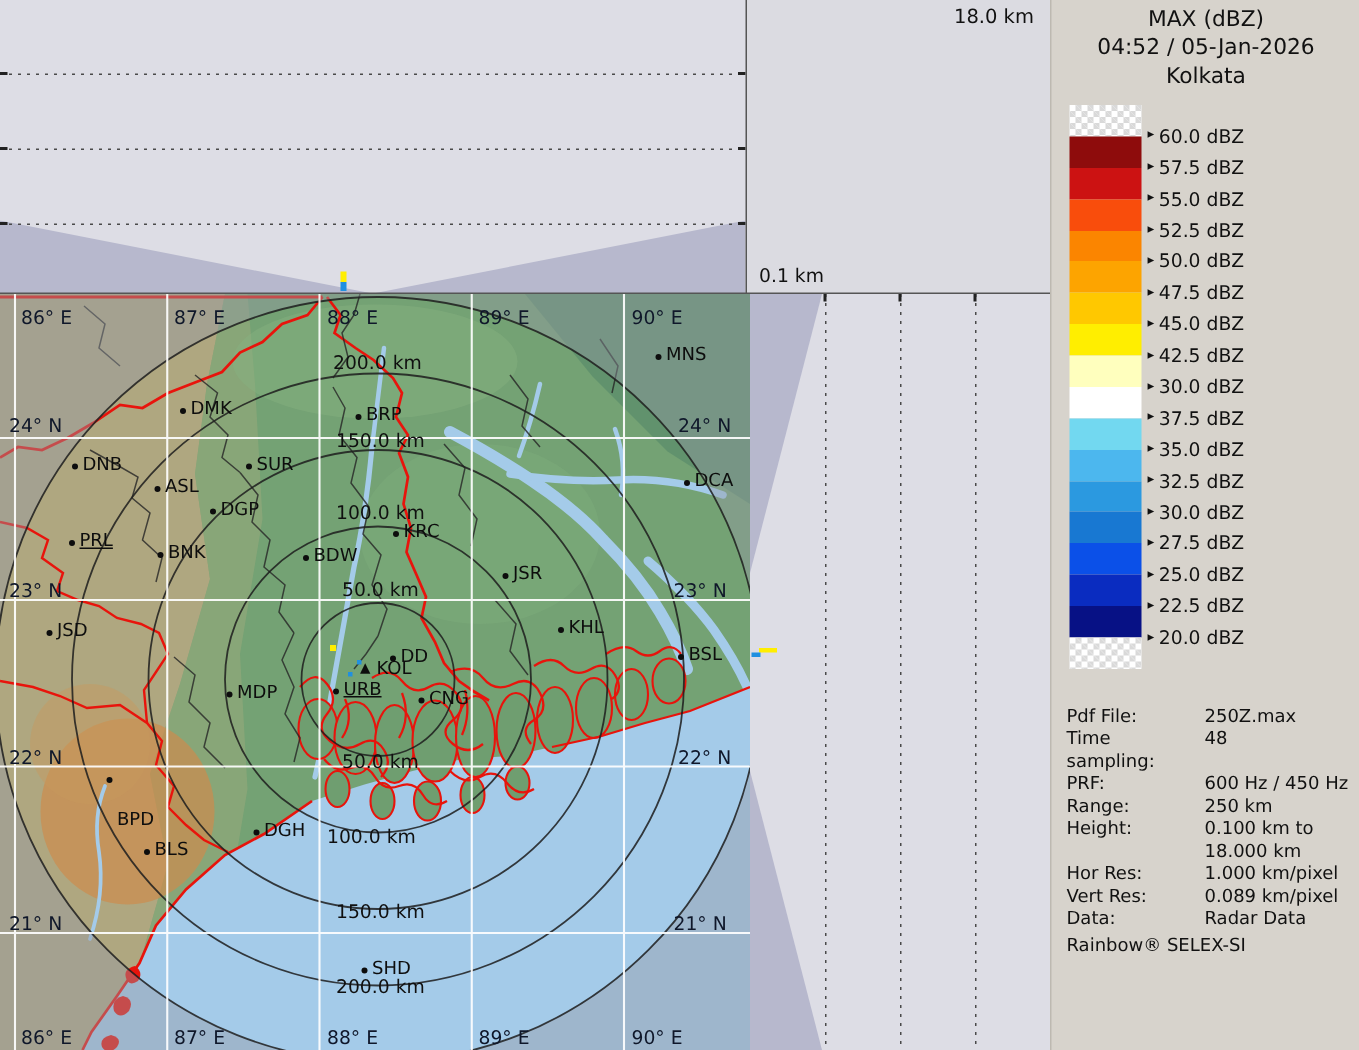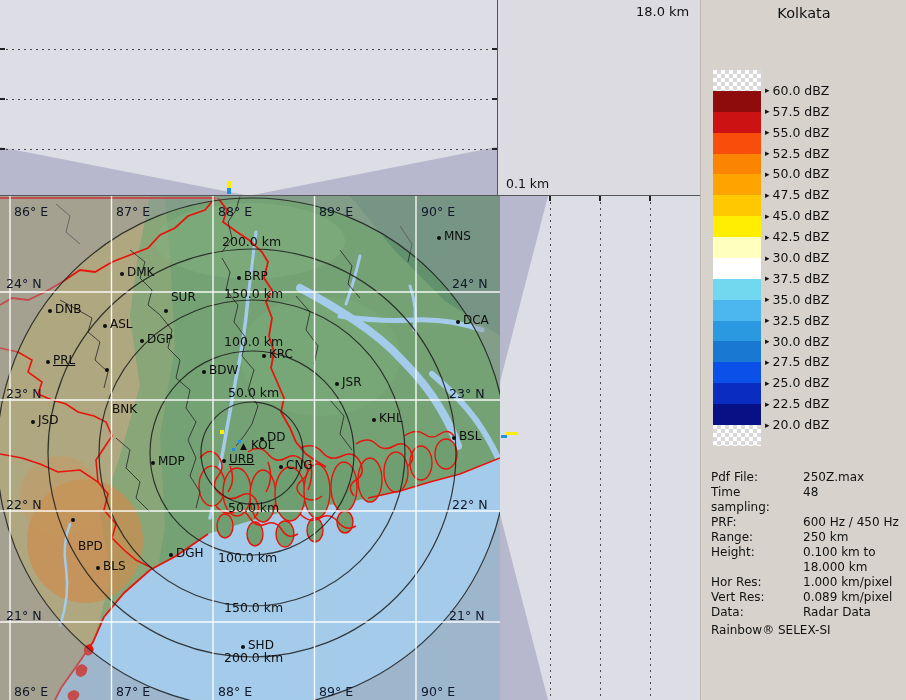--- a/index.html
+++ b/index.html
@@ -230,35 +230,35 @@
         <div class="ring-lbl" style="left: 218px; top: 354px;">100.0 km</div>
         <div class="ring-lbl" style="left: 224px; top: 404px;">150.0 km</div>
         <div class="ring-lbl" style="left: 224px; top: 454px;">200.0 km</div>
         <div class="st-dot" style="left: 437px; top: 40px;"></div>
         <div class="st-lbl" style="left: 444px; top: 33px;">MNS</div>
         <div class="st-dot" style="left: 120px; top: 76px;"></div>
         <div class="st-lbl" style="left: 127px; top: 69px;">DMK</div>
         <div class="st-dot" style="left: 237px; top: 80px;"></div>
         <div class="st-lbl" style="left: 244px; top: 73px;">BRP</div>
         <div class="st-dot" style="left: 164px; top: 113px;"></div>
-        <div class="st-lbl" style="left: 171px; top: 94px;">SUR</div>
+        <div class="st-lbl" style="left: 171px; top: 106px;">SUR</div>
         <div class="st-dot" style="left: 48px; top: 113px;"></div>
         <div class="st-lbl" style="left: 55px; top: 106px;">DNB</div>
         <div class="st-dot" style="left: 456px; top: 124px;"></div>
         <div class="st-lbl" style="left: 463px; top: 117px;">DCA</div>
         <div class="st-dot" style="left: 103px; top: 128px;"></div>
         <div class="st-lbl" style="left: 110px; top: 121px;">ASL</div>
         <div class="st-dot" style="left: 140px; top: 143px;"></div>
         <div class="st-lbl" style="left: 147px; top: 136px;">DGP</div>
         <div class="st-dot" style="left: 262px; top: 158px;"></div>
         <div class="st-lbl" style="left: 269px; top: 151px;">KRC</div>
         <div class="st-dot" style="left: 46px; top: 164px;"></div>
         <div class="st-lbl" style="left: 53px; top: 157px; text-decoration: underline;">PRL</div>
         <div class="st-dot" style="left: 105px; top: 172px;"></div>
-        <div class="st-lbl" style="left: 112px; top: 165px; margin-top: 41px;">BNK</div>
+        <div class="st-lbl" style="left: 112px; top: 165px;">BNK</div>
         <div class="st-dot" style="left: 202px; top: 174px;"></div>
         <div class="st-lbl" style="left: 209px; top: 167px;">BDW</div>
         <div class="st-dot" style="left: 335px; top: 186px;"></div>
         <div class="st-lbl" style="left: 342px; top: 179px;">JSR</div>
         <div class="st-dot" style="left: 372px; top: 222px;"></div>
         <div class="st-lbl" style="left: 379px; top: 215px;">KHL</div>
         <div class="st-dot" style="left: 31px; top: 224px;"></div>
         <div class="st-lbl" style="left: 38px; top: 217px;">JSD</div>
         <div class="st-dot" style="left: 452px; top: 240px;"></div>
         <div class="st-lbl" style="left: 459px; top: 233px;">BSL</div>
@@ -278,20 +278,22 @@
         <div class="st-lbl" style="left: 176px; top: 350px;">DGH</div>
         <div class="st-dot" style="left: 96px; top: 370px;"></div>
         <div class="st-lbl" style="left: 103px; top: 363px;">BLS</div>
         <div class="st-dot" style="left: 241px; top: 449px;"></div>
         <div class="st-lbl" style="left: 248px; top: 442px;">SHD</div>
       </div>
   </div>
 
   <div id="legend" class="abs">
     <div id="legend-title">
+      <div>MAX (dBZ)</div>
+      <div>04:52 / 05-Jan-2026</div>
       <div>Kolkata</div>
     </div>
     <div id="colorbar">
         <div class="swatch checker" style="height: 20.8889px;"></div>
         <div class="swatch" style="height: 20.8889px; background: rgb(142, 12, 12);"></div>
         <div class="swatch" style="height: 20.8889px; background: rgb(204, 18, 18);"></div>
         <div class="swatch" style="height: 20.8889px; background: rgb(249, 77, 12);"></div>
         <div class="swatch" style="height: 20.8889px; background: rgb(251, 133, 0);"></div>
         <div class="swatch" style="height: 20.8889px; background: rgb(253, 164, 0);"></div>
         <div class="swatch" style="height: 20.8889px; background: rgb(255, 200, 0);"></div>

